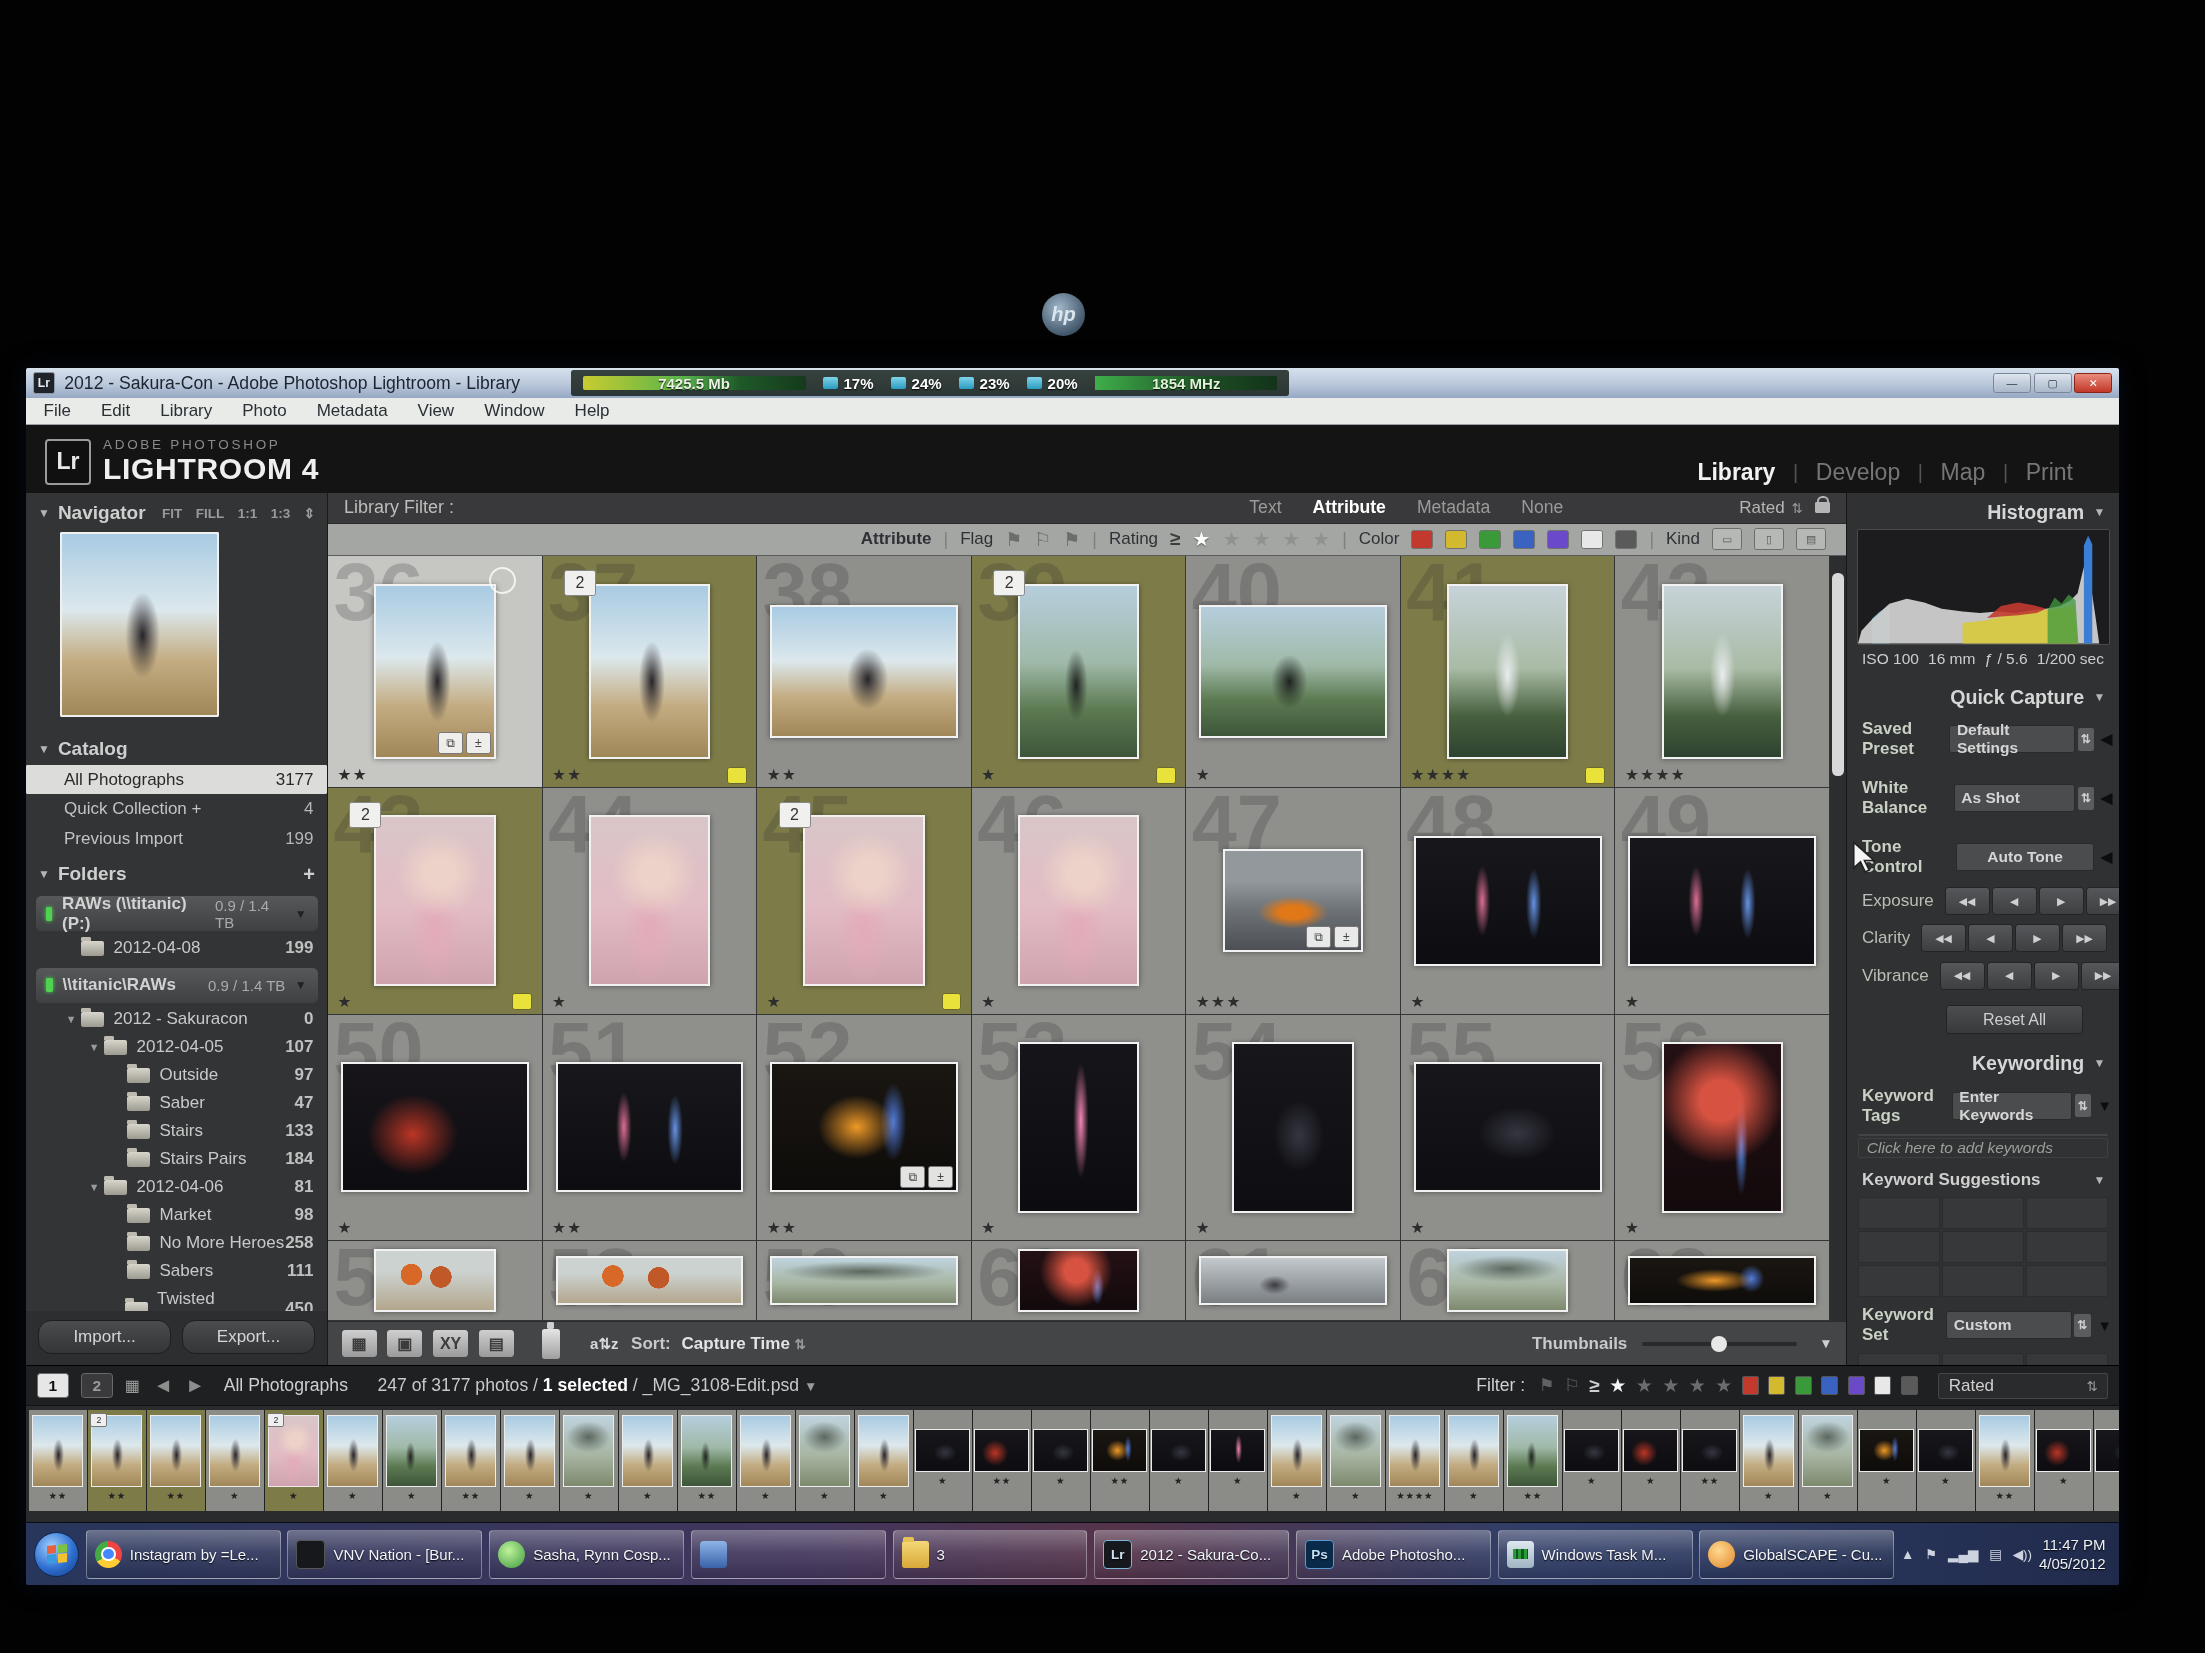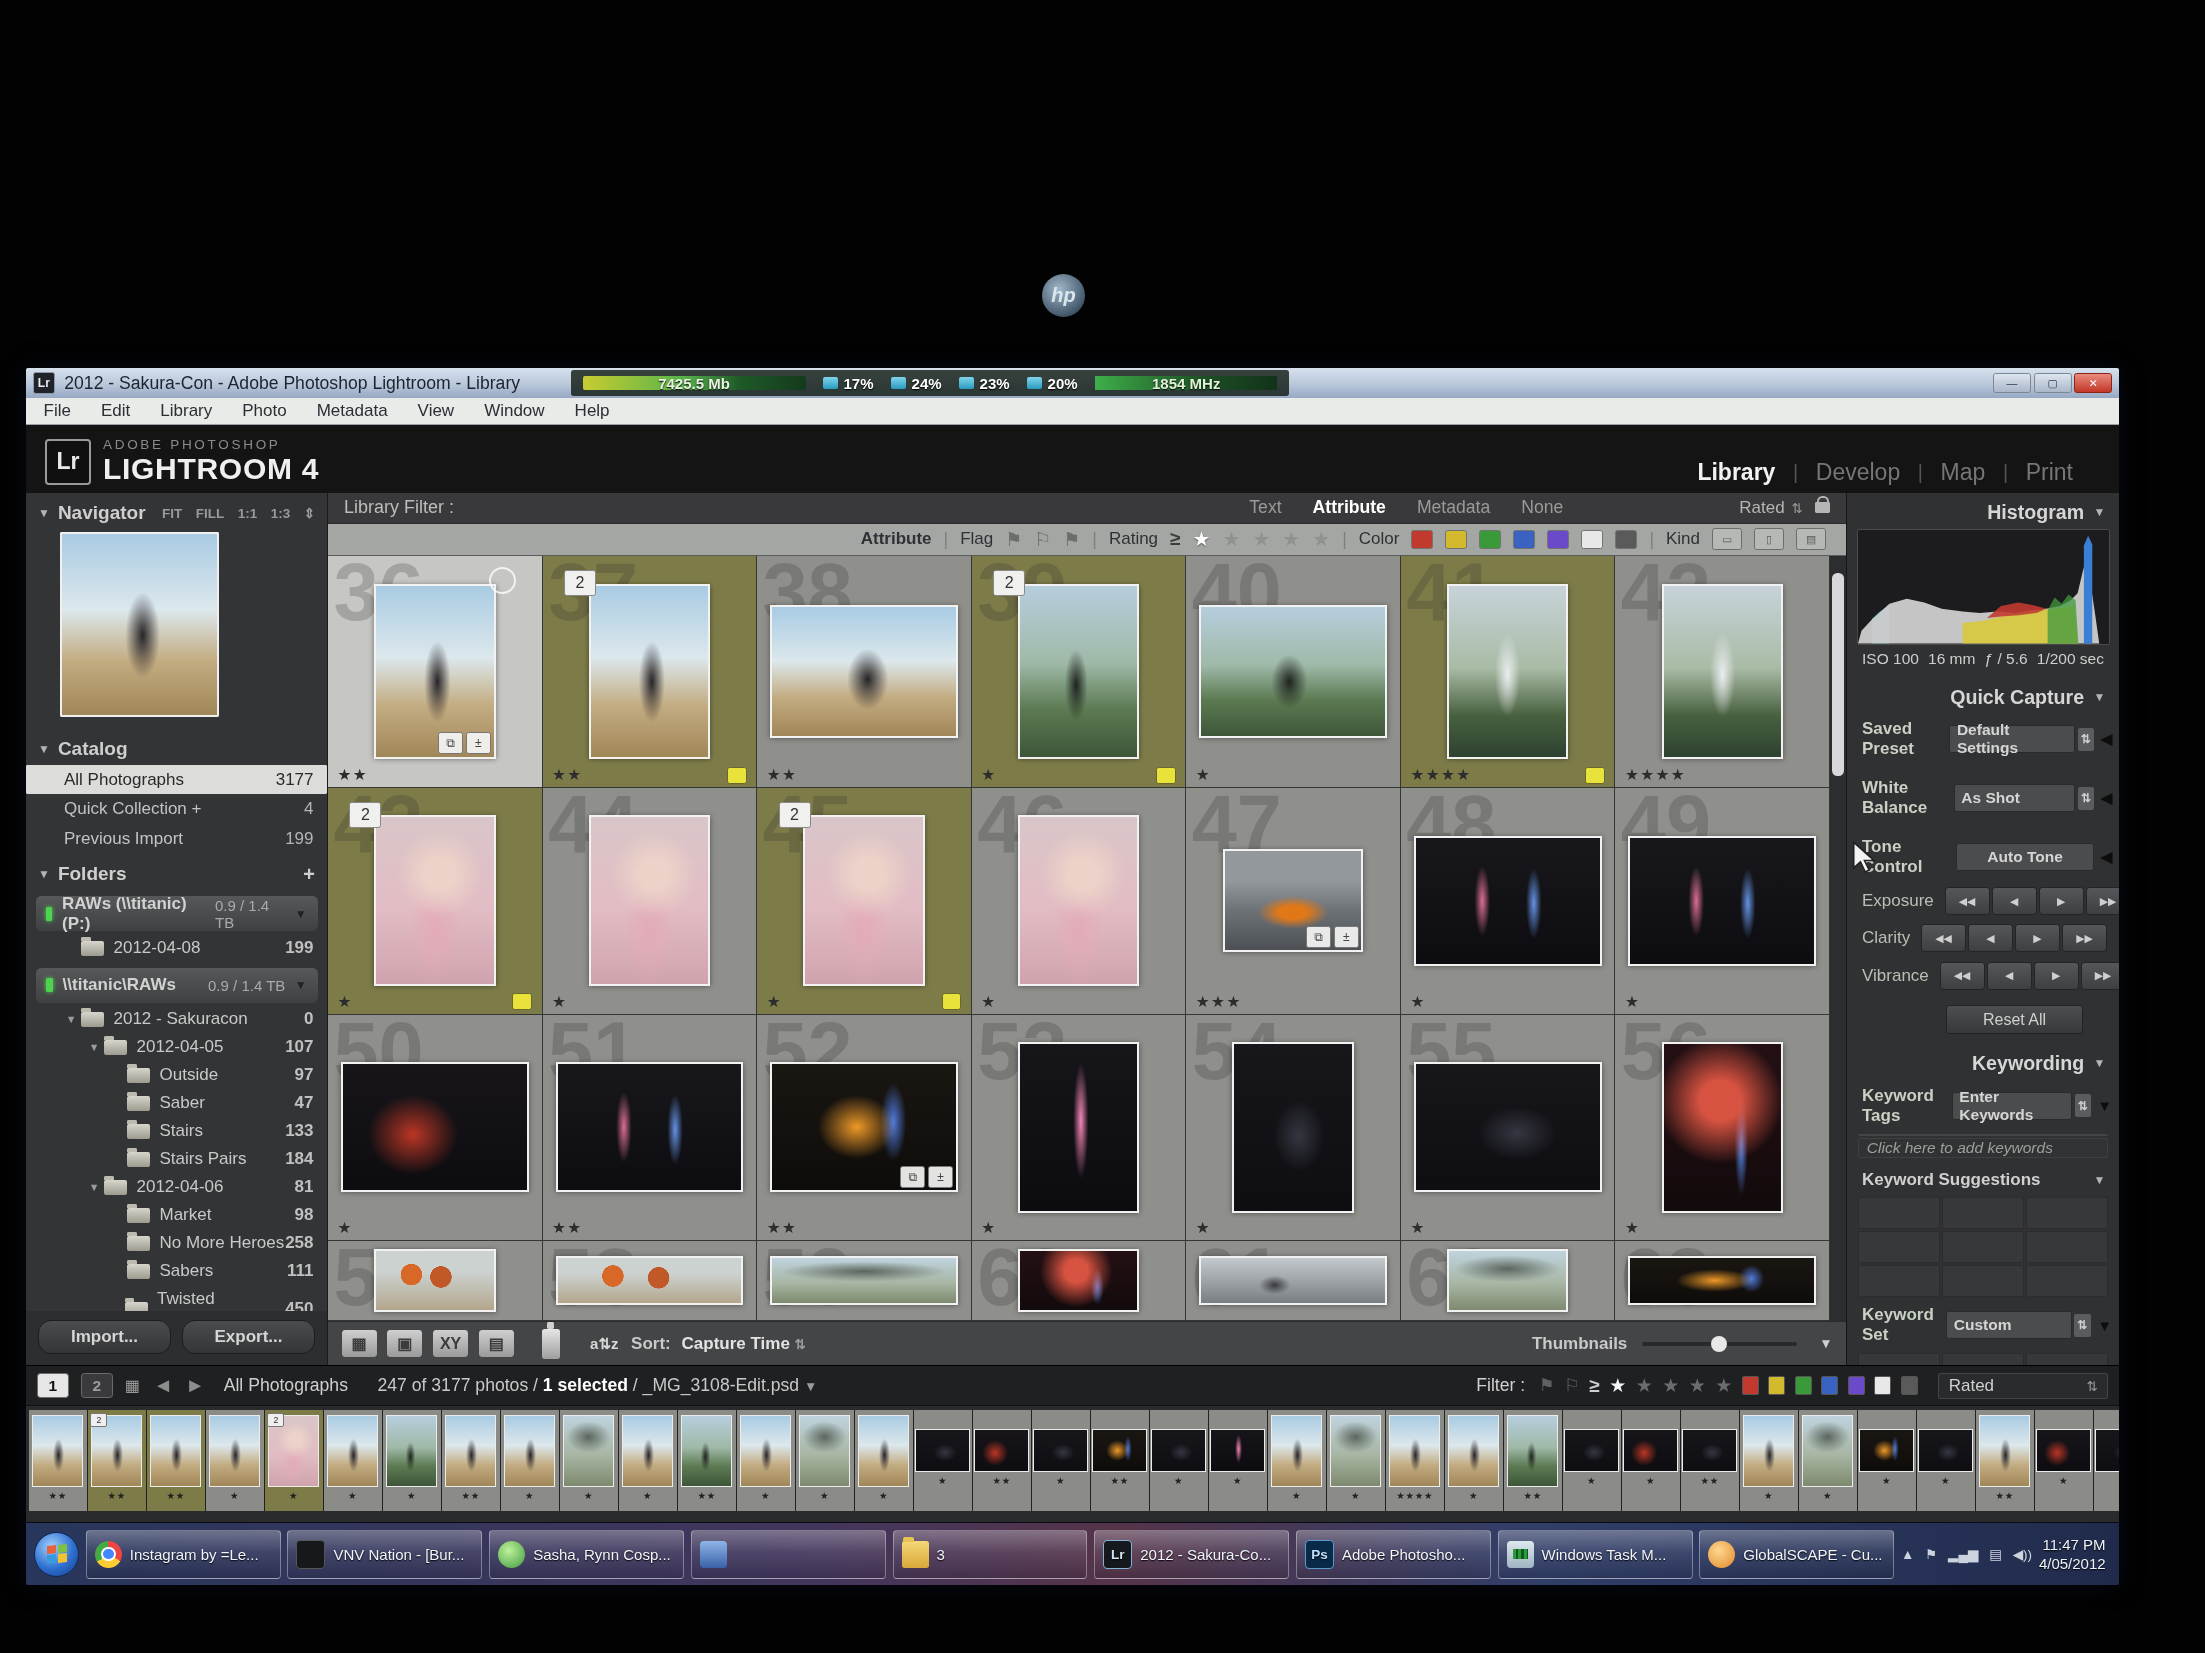--- a/index.html
+++ b/index.html
@@ -1,19 +1,19 @@
 <!DOCTYPE html>
 <html style="font-size:10.8px"><head>
 <meta charset="utf-8">
 <style>
   html,body{margin:0;padding:0;width:2205px;height:1654px;background:#000;overflow:hidden;
     font-family:"Liberation Sans",sans-serif;-webkit-font-smoothing:antialiased;}
   #canvas{position:relative;width:2205px;height:1654px;background:#020202;}
   
-  .hp-logo{position:absolute;left:1042px;top:274px;width:43px;height:43px;border-radius:50%;
+  .hp-logo{position:absolute;left:1042px;top:293px;width:43px;height:43px;border-radius:50%;
     background:radial-gradient(circle at 40% 35%,#9fb7c9,#44596b 70%,#22303c);display:flex;align-items:center;justify-content:center;
     color:#d9e6ee;font-style:italic;font-weight:bold;font-size:20px;}
   .screen{position:absolute;left:26px;top:368px;width:2093px;height:1217px;background:#0d0f14;border-radius:2px;
     box-shadow:0 0 27px rgba(20,30,60,.35);display:flex;flex-direction:column;overflow:hidden;}
   
   .titlebar{height:30px;display:flex;align-items:center;gap:9.5px;padding:0 6.8px;
     background:linear-gradient(180deg,#d7e1ee 0%,#b9c7da 55%,#97a8c4 100%);border-bottom:0.7px solid #6a7florida;}
   .lrbadge-sm{width:20px;height:20px;background:#20242a;color:#e8edf2;border:1.4px solid #8d99a8;border-radius:2.7px;
     display:flex;align-items:center;justify-content:center;font-weight:bold;font-size:12px;}
   .wtitle{font-size:17.6px;color:#1d2430;white-space:nowrap;}
@@ -60,21 +60,21 @@
   .led{width:6.8px;height:13.5px;border-radius:1.4px;background:#4fd24f;box-shadow:0 0 4px #4fd24f;}
   .volusage{margin-left:auto;font-weight:normal;color:#aaa;font-size:15px;}
   .volhead .tri{color:#222;}
   .frow{display:flex;align-items:center;color:#c9c9c9;font-size:17px;padding:4px 13.5px 4px 0;}
   .frow .twirl{width:20px;text-align:center;color:#9a9a9a;font-size:10.8px;}
   .fico{width:23px;height:15px;background:linear-gradient(180deg,#d8d5cc,#9d9a90);border-radius:2px;position:relative;margin-right:9.5px;flex:none;}
   .fico::before{content:"";position:absolute;left:0;top:-3.4px;width:9.5px;height:4px;background:#bdbab0;border-radius:1.4px 1.4px 0 0;}
   .frow .cnt{margin-left:auto;color:#c0c0c0;font-weight:bold;}
   .lpanel-btns{margin-top:auto;display:flex;gap:10.8px;padding:9.5px 12px 10.8px 12px;background:#2c2e30;}
   .pbtn{flex:1;height:32px;border-radius:13px;background:linear-gradient(180deg,#4a4c4e,#333537);border:0.7px solid #1e1e1e;
-    color:#d5d5d5;font-size:17px;display:flex;align-items:center;justify-content:center;font-weight:bold;}
+    color:#d5d5d5;font-size:17px;display:flex;align-items:center;justify-content:center;}
   
   .center{flex:1;display:flex;flex-direction:column;min-width:0;background:#15803d;}
   .fbar1{height:30px;background:#39393b;display:flex;align-items:center;padding:0 16px;border-bottom:0.7px solid #2a2a2a;}
   .fbar1 .ftitle{color:#bdbdbd;font-size:18px;}
   .ftabs{margin-left:auto;display:flex;gap:31px;align-items:center;margin-right:176px;}
   .ftab{color:#9a9a9a;font-size:17.6px;}
   .ftab.on{color:#fff;font-weight:bold;}
   .frated{display:flex;align-items:center;gap:6.8px;color:#b5b5b5;font-size:17px;}
   .spin{color:#9a9a9a;font-size:13.5px;}
   .lock{width:15px;height:10.8px;background:#b5b5b5;border-radius:1.4px;position:relative;margin-left:5.4px;}

